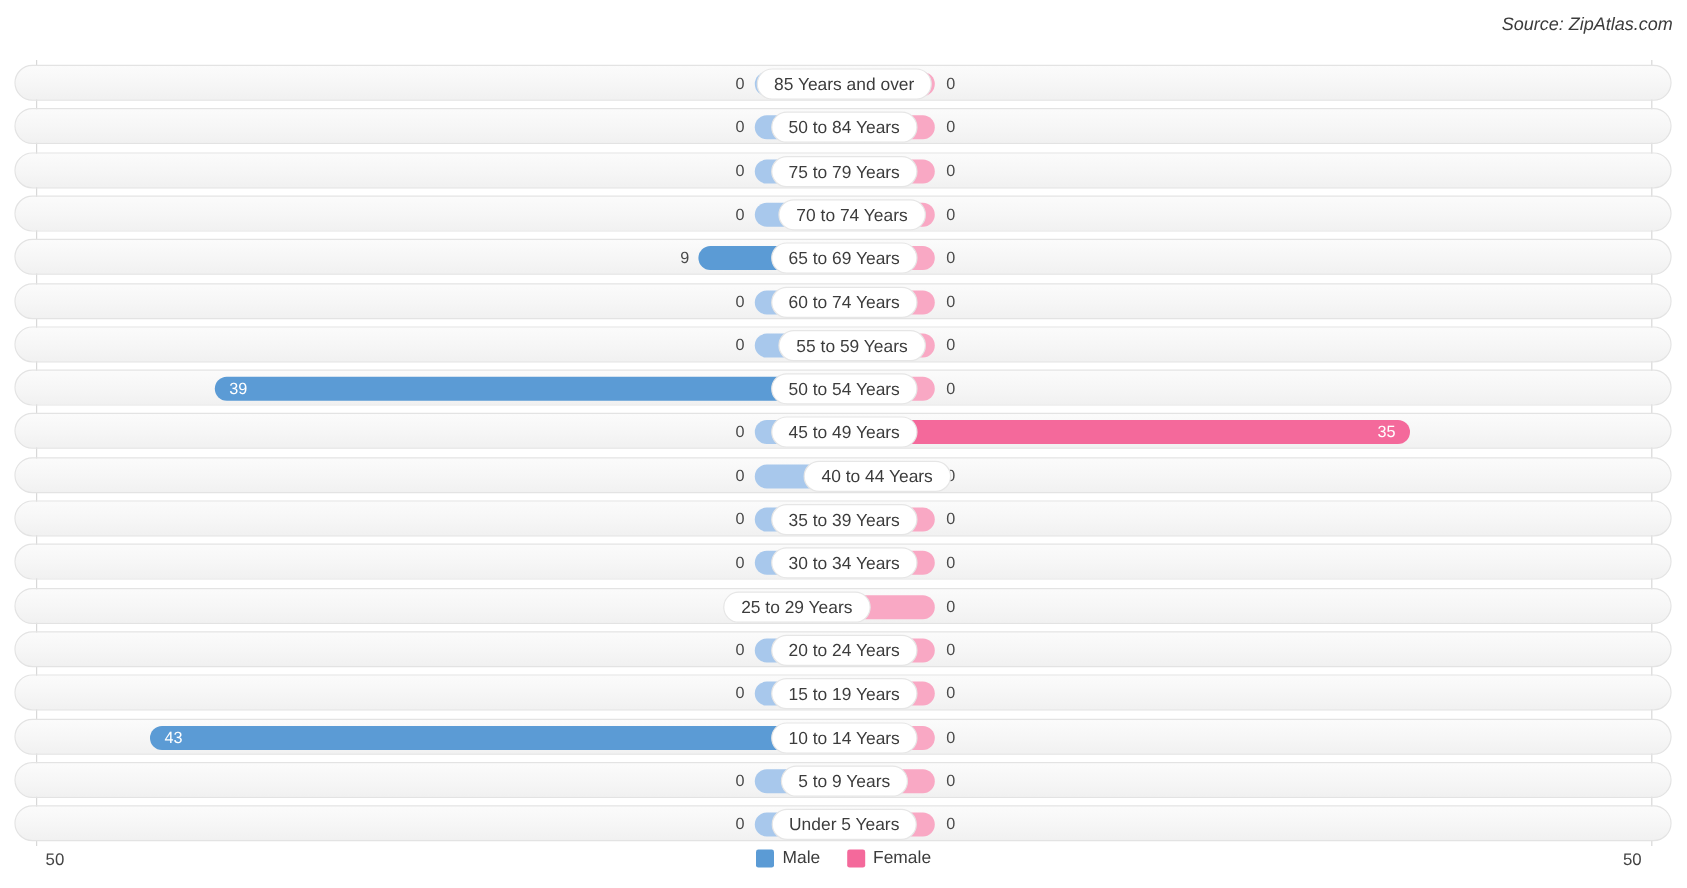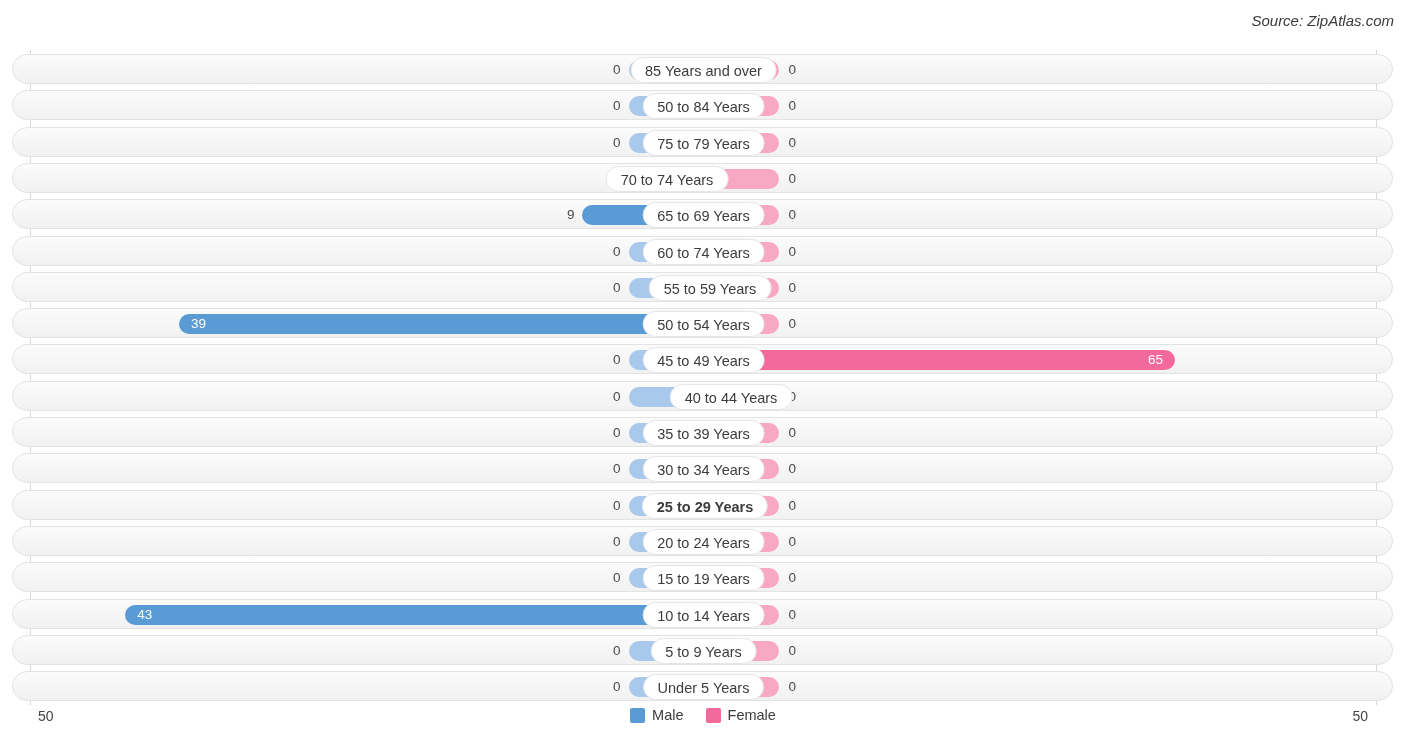--- a/index.html
+++ b/index.html
@@ -199,21 +199,21 @@
           <div class="bar-value outside" style="left: 775.5px;">0</div>
           <div class="age-label" style="left: 690.5px;">75 to 79 Years</div>
         </div>
       </div>
       <div class="row" style="top: 112.9px;">
         <div class="bar-area">
           <div class="bar bar-male zero" style="left: 615.5px; width: 75px;"></div>
           <div class="bar-value outside" style="left: 589.5px; width: 18px; text-align: right;">0</div>
           <div class="bar bar-female zero" style="left: 690.5px; width: 75px;"></div>
           <div class="bar-value outside" style="left: 775.5px;">0</div>
-          <div class="age-label" style="left: 654px; text-align: right;">70 to 74 Years</div>
+          <div class="age-label" style="left: 697px; text-align: right;">70 to 74 Years</div>
         </div>
       </div>
       <div class="row" style="top: 149.2px;">
         <div class="bar-area">
           <div class="bar bar-male" style="left: 569.45px; width: 121.05px;"></div>
           <div class="bar-value outside" style="left: 543.45px; width: 18px; text-align: right;">9</div>
           <div class="bar bar-female zero" style="left: 690.5px; width: 75px;"></div>
           <div class="bar-value outside" style="left: 775.5px;">0</div>
           <div class="age-label" style="left: 690.5px;">65 to 69 Years</div>
         </div>
@@ -243,21 +243,21 @@
           <div class="bar bar-female zero" style="left: 690.5px; width: 75px;"></div>
           <div class="bar-value outside" style="left: 775.5px;">0</div>
           <div class="age-label" style="left: 690.5px;">50 to 54 Years</div>
         </div>
       </div>
       <div class="row" style="top: 294.4px;">
         <div class="bar-area">
           <div class="bar bar-male zero" style="left: 615.5px; width: 75px;"></div>
           <div class="bar-value outside" style="left: 589.5px; width: 18px; text-align: right;">0</div>
           <div class="bar bar-female" style="left: 690.5px; width: 471.45px;"></div>
-          <div class="bar-value inside" style="left: 1127.95px; width: 22px; text-align: right;">65</div>
+          <div class="bar-value inside" style="left: 1127.95px; width: 22px; text-align: right;">35</div>
           <div class="age-label" style="left: 690.5px;">45 to 49 Years</div>
         </div>
       </div>
       <div class="row" style="top: 330.7px;">
         <div class="bar-area">
           <div class="bar bar-male zero" style="left: 615.5px; width: 75px;"></div>
           <div class="bar-value outside" style="left: 589.5px; width: 18px; text-align: right;">0</div>
           <div class="bar bar-female zero" style="left: 690.5px; width: 75px;"></div>
           <div class="bar-value outside" style="left: 775.5px;">0</div>
           <div class="age-label" style="left: 718px;">40 to 44 Years</div>
@@ -280,21 +280,21 @@
           <div class="bar-value outside" style="left: 775.5px;">0</div>
           <div class="age-label" style="left: 690.5px;">30 to 34 Years</div>
         </div>
       </div>
       <div class="row" style="top: 439.6px;">
         <div class="bar-area">
           <div class="bar bar-male zero" style="left: 615.5px; width: 75px;"></div>
           <div class="bar-value outside" style="left: 589.5px; width: 18px; text-align: right;">0</div>
           <div class="bar bar-female zero" style="left: 690.5px; width: 75px;"></div>
           <div class="bar-value outside" style="left: 775.5px;">0</div>
-          <div class="age-label" style="left: 692px; font-weight: bold;">25 to 29 Years</div>
+          <div class="age-label" style="left: 651px;">25 to 29 Years</div>
         </div>
       </div>
       <div class="row" style="top: 475.9px;">
         <div class="bar-area">
           <div class="bar bar-male zero" style="left: 615.5px; width: 75px;"></div>
           <div class="bar-value outside" style="left: 589.5px; width: 18px; text-align: right;">0</div>
           <div class="bar bar-female zero" style="left: 690.5px; width: 75px;"></div>
           <div class="bar-value outside" style="left: 775.5px;">0</div>
           <div class="age-label" style="left: 690.5px;">20 to 24 Years</div>
         </div>

